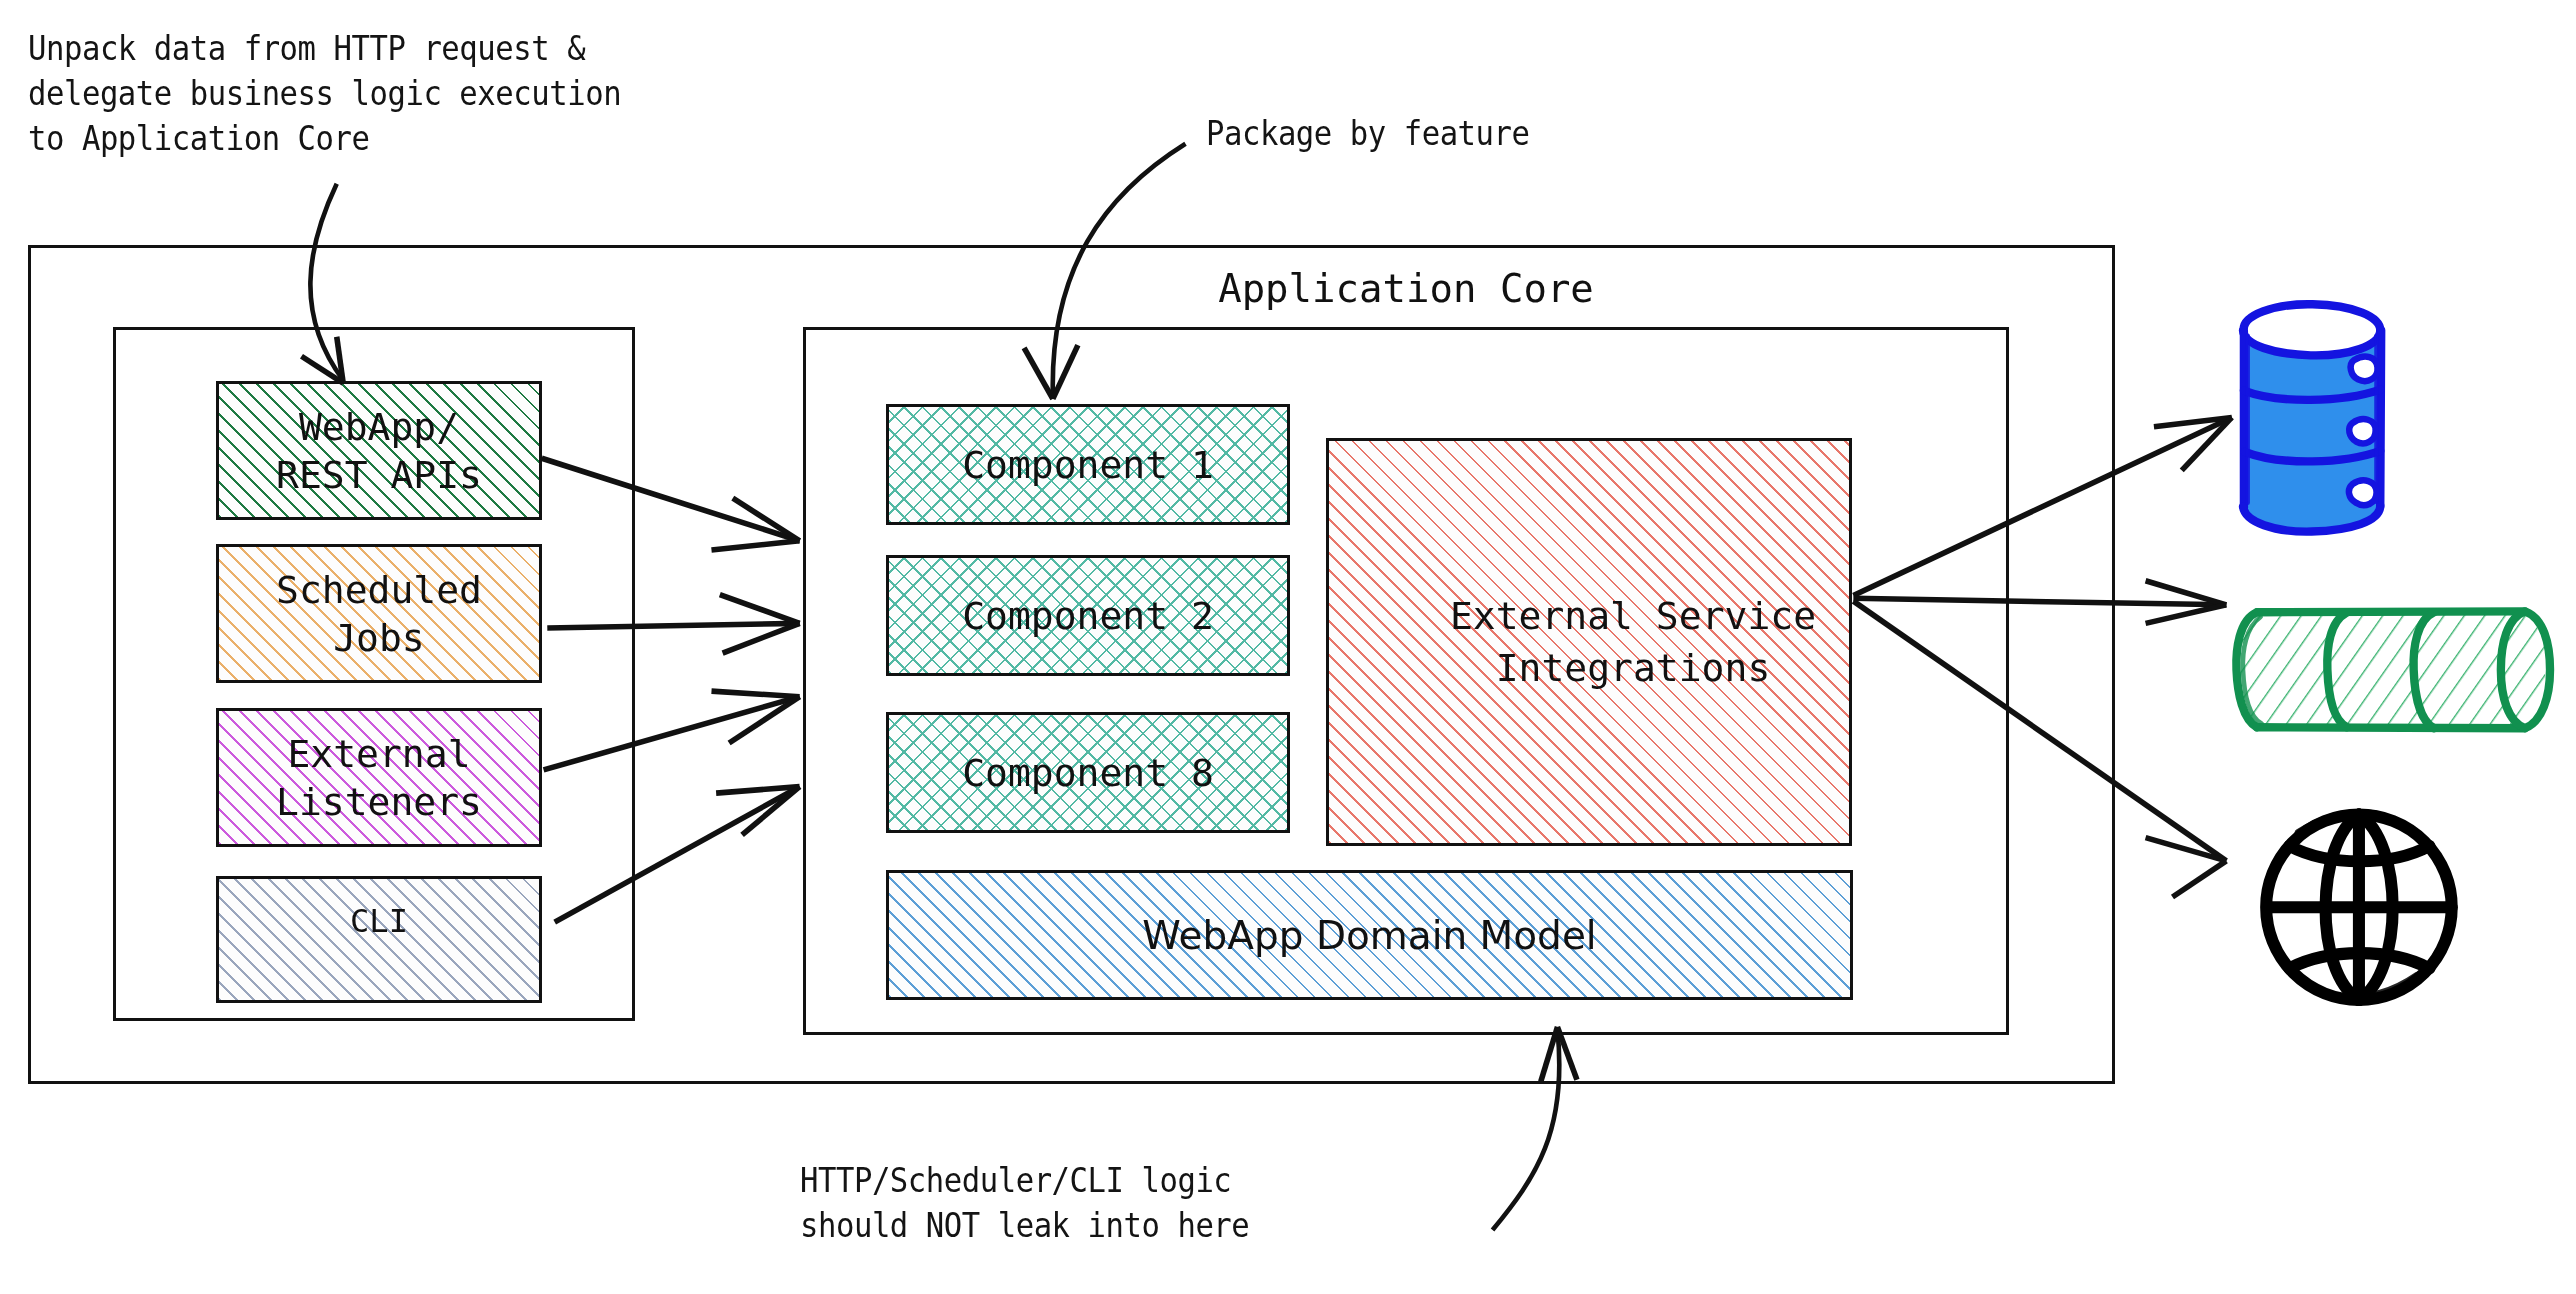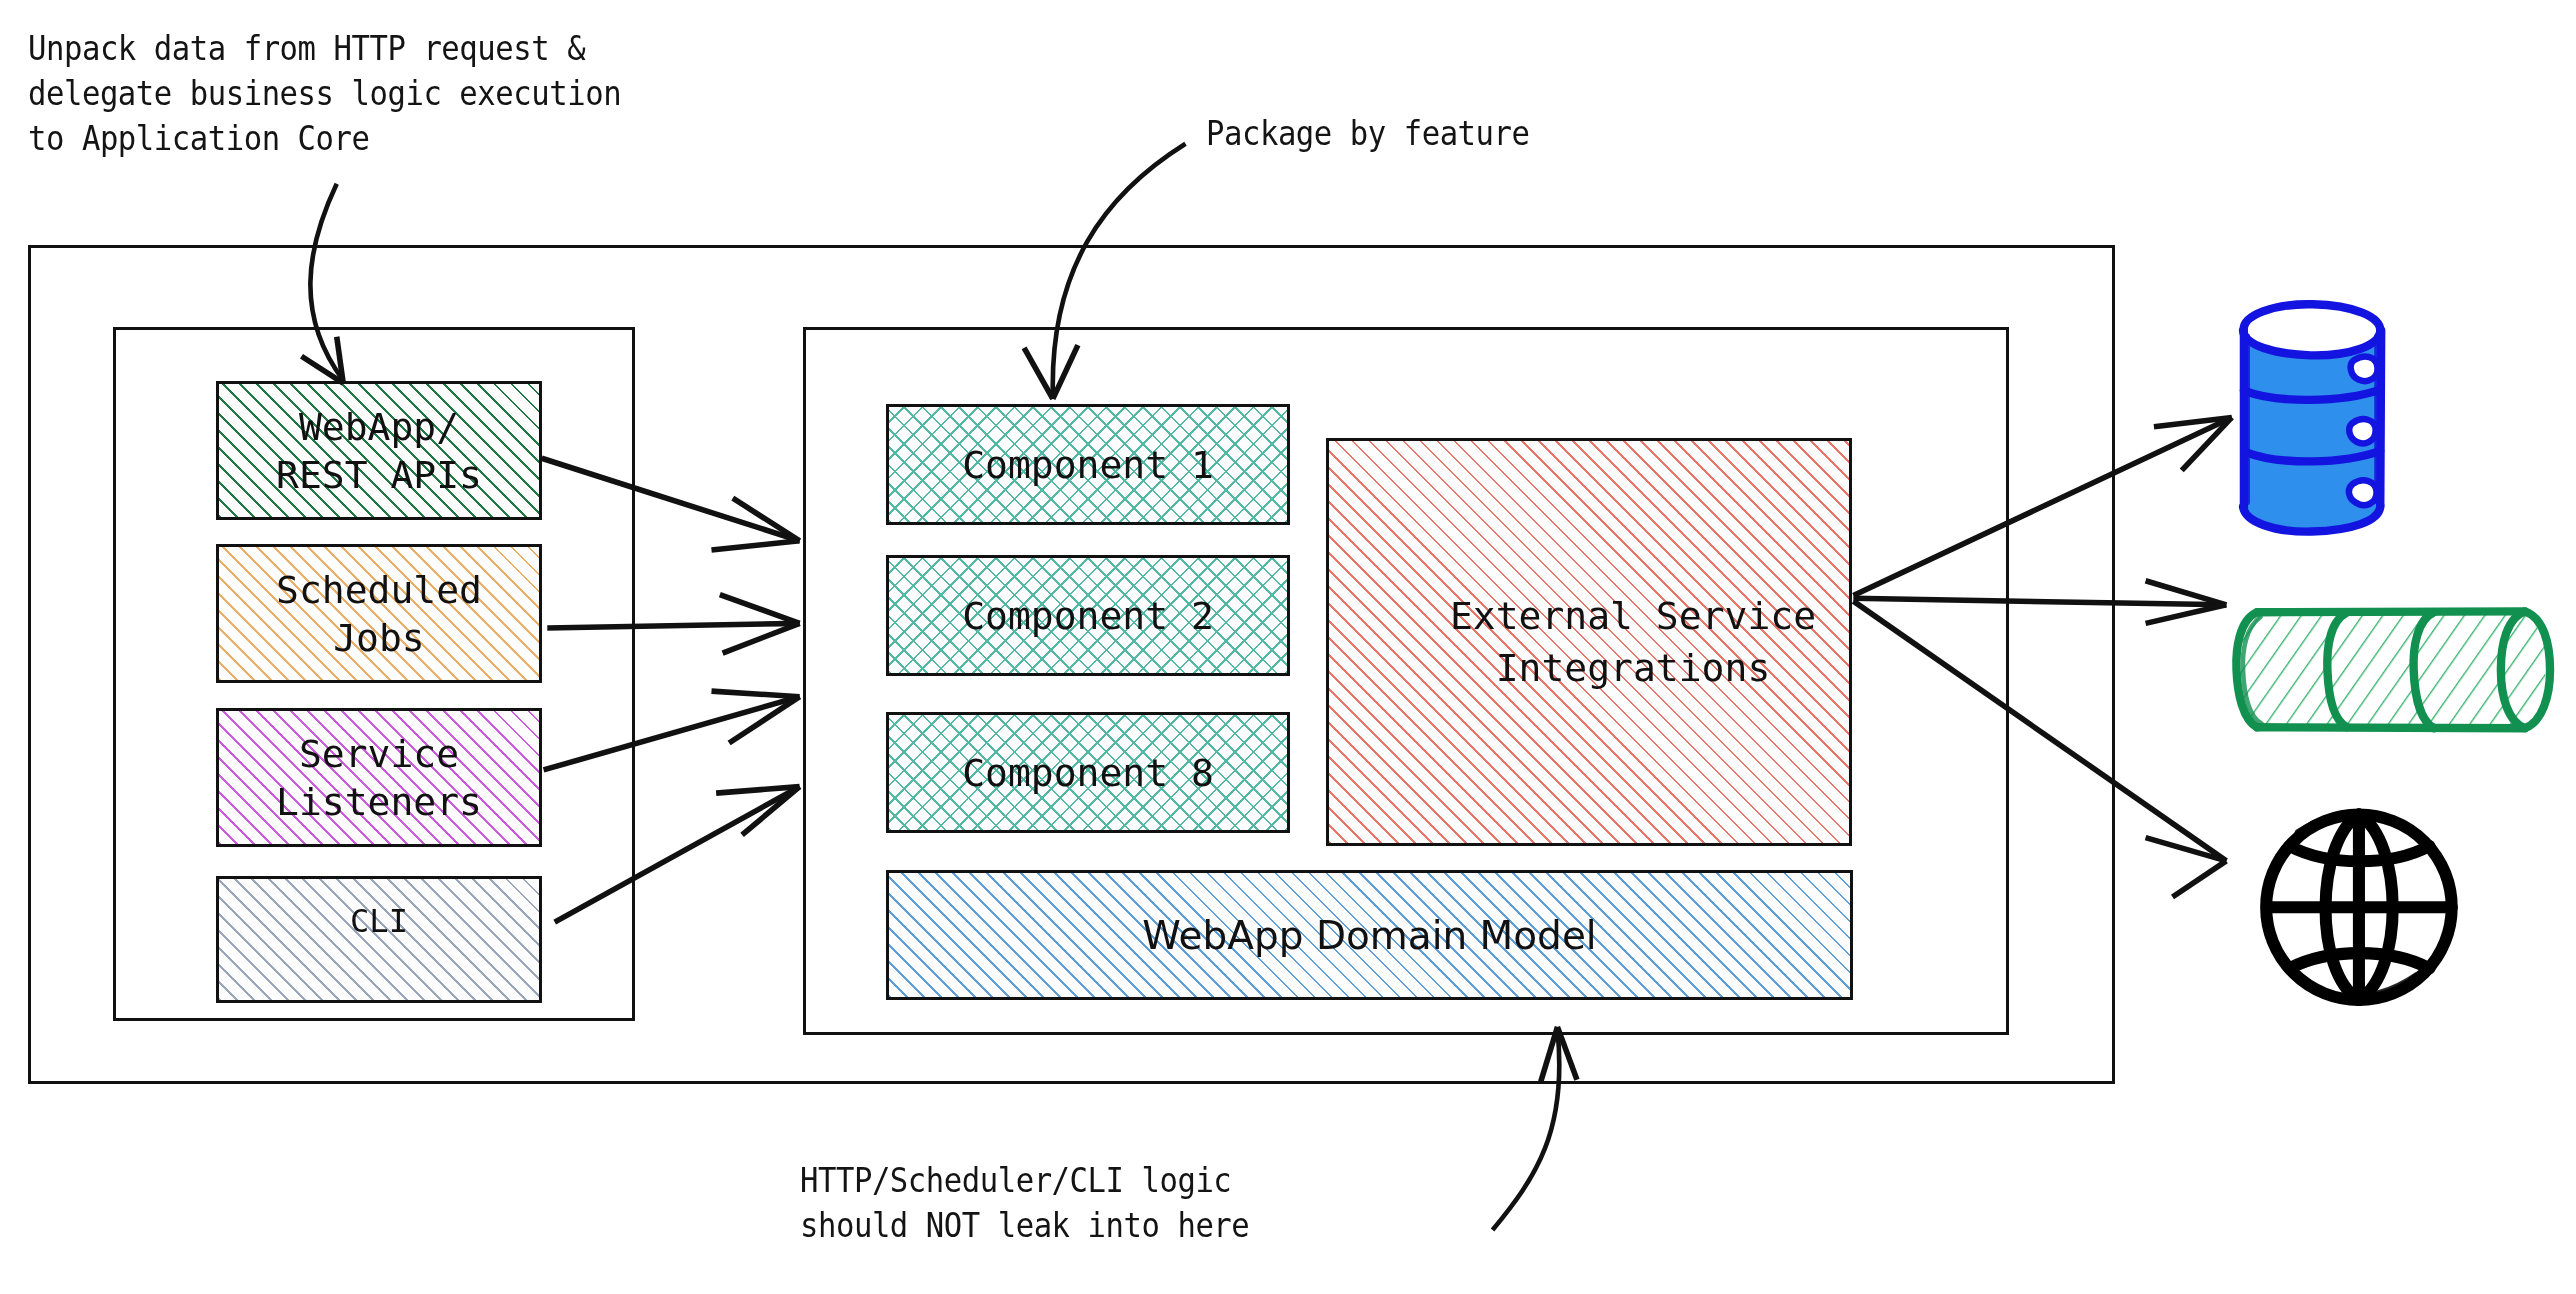--- a/index.html
+++ b/index.html
@@ -75,31 +75,32 @@
 <body>
 
 <div id="stage">
 
   <div class="plainbox" style="left:28px;top:245px;width:2087px;height:839px;"></div>
 
   <div class="plainbox" style="left:113px;top:327px;width:522px;height:694px;"></div>
 
   <div class="plainbox" style="left:803px;top:327px;width:1206px;height:708px;"></div>
 
+  <div class="boxlabel mono-wide" style="left:803px;top:260px;width:1206px;height:56px;font-size:39px;">Application Core</div>
 
   <div class="box hatch-green" style="left:216px;top:381px;width:326px;height:139px;"></div>
   <div class="boxlabel mono-wide" style="left:216px;top:381px;width:326px;height:139px;font-size:38px;line-height:48px;">WebApp/
 REST APIs</div>
 
   <div class="box hatch-orange" style="left:216px;top:544px;width:326px;height:139px;"></div>
   <div class="boxlabel mono-wide" style="left:216px;top:544px;width:326px;height:139px;font-size:38px;line-height:48px;">Scheduled
 Jobs</div>
 
   <div class="box hatch-violet" style="left:216px;top:708px;width:326px;height:139px;"></div>
-  <div class="boxlabel mono-wide" style="left:216px;top:708px;width:326px;height:139px;font-size:38px;line-height:48px;">Service
+  <div class="boxlabel mono-wide" style="left:216px;top:708px;width:326px;height:139px;font-size:38px;line-height:48px;">External
 Listeners</div>
 
   <div class="box hatch-gray" style="left:216px;top:876px;width:326px;height:127px;"></div>
   <div class="boxlabel mono-wide" style="left:216px;top:862px;width:326px;height:117px;font-size:32px;">CLI</div>
 
   <div class="box hatch-teal-cross" style="left:886px;top:404px;width:404px;height:121px;"></div>
   <div class="boxlabel mono-wide" style="left:886px;top:404px;width:404px;height:121px;font-size:38px;">Component 1</div>
 
   <div class="box hatch-teal-cross" style="left:886px;top:555px;width:404px;height:121px;"></div>
   <div class="boxlabel mono-wide" style="left:886px;top:555px;width:404px;height:121px;font-size:38px;">Component 2</div>

